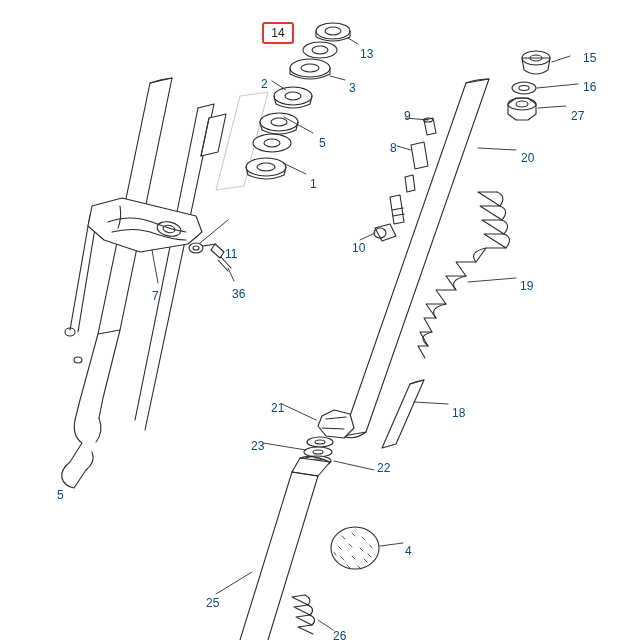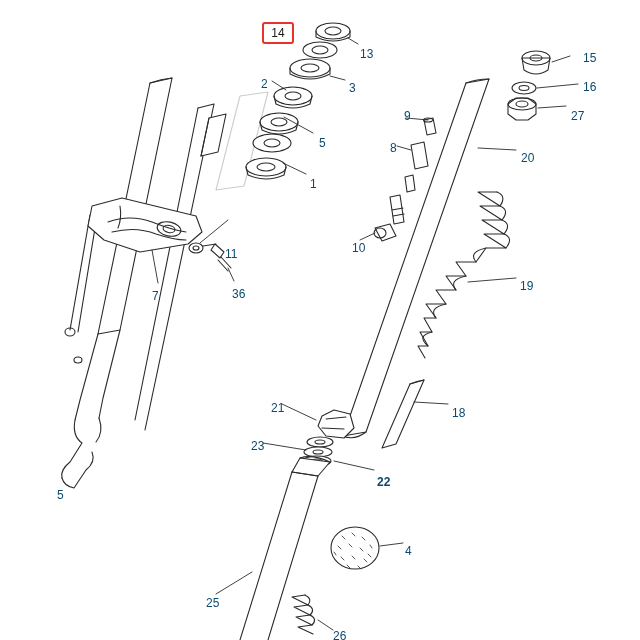--- a/index.html
+++ b/index.html
@@ -282,19 +282,19 @@
   <div class="callout" style="left:310px; top:178px;"><span>1</span></div>
   <div class="callout" style="left:521px; top:152px;"><span>20</span></div>
   <div class="callout" style="left:225px; top:212px;margin-top:36px;"><span>11</span></div>
   <div class="callout" style="left:352px; top:242px;"><span>10</span></div>
   <div class="callout" style="left:152px; top:290px;"><span>7</span></div>
   <div class="callout" style="left:232px; top:288px;"><span>36</span></div>
   <div class="callout" style="left:520px; top:280px;"><span>19</span></div>
   <div class="callout" style="left:271px; top:402px;"><span>21</span></div>
   <div class="callout" style="left:452px; top:407px;"><span>18</span></div>
   <div class="callout" style="left:251px; top:440px;"><span>23</span></div>
-  <div class="callout" style="left:377px; top:476px;font-weight:bold;"><span>22</span></div>
+  <div class="callout" style="left:377px; top:462px;"><span>22</span></div>
   <div class="callout" style="left:57px; top:489px;"><span>5</span></div>
   <div class="callout" style="left:405px; top:545px;"><span>4</span></div>
   <div class="callout" style="left:206px; top:597px;"><span>25</span></div>
   <div class="callout" style="left:333px; top:630px;"><span>26</span></div>
 
 </div>
 
 </body></html>

